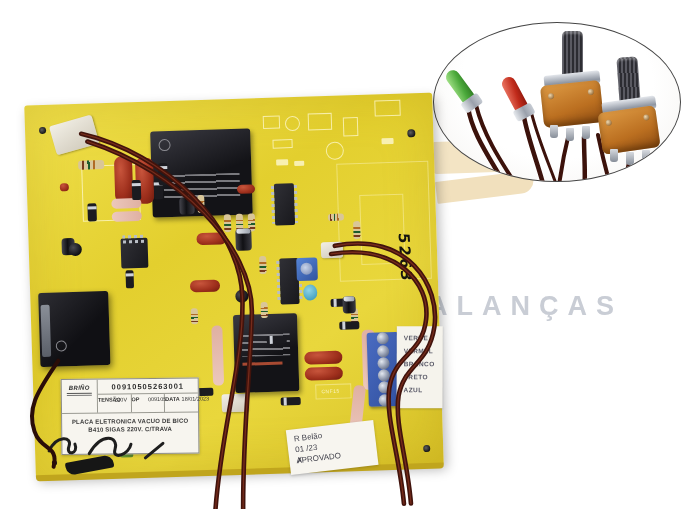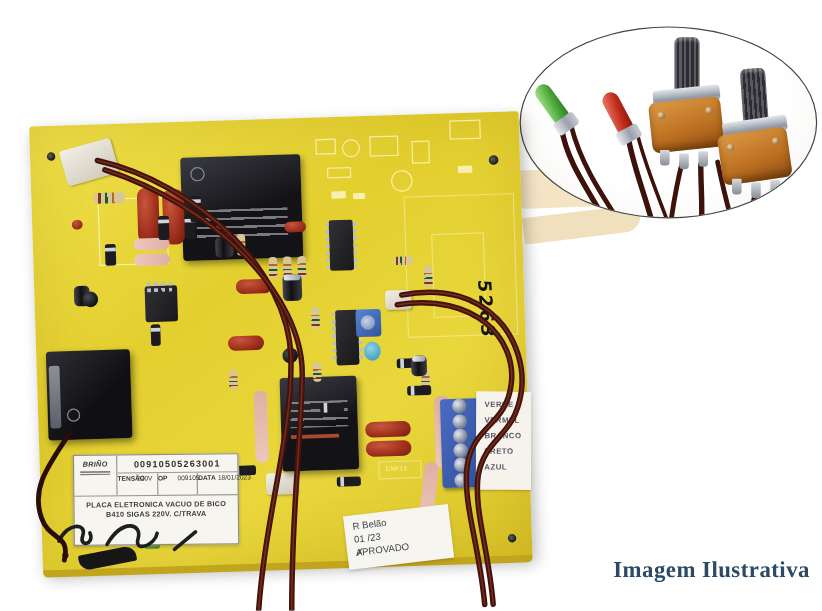--- a/index.html
+++ b/index.html
@@ -110,20 +110,21 @@
   .stamp div{position:static;}
   .hand{left:384px;top:140px;width:60px;font-weight:700;font-size:15px;letter-spacing:2px;color:#15150f;
       transform:rotate(88deg) skewX(-6deg);transform-origin:left top;font-family:"DejaVu Sans",sans-serif;z-index:5;}
   .svgabs{overflow:visible;}
 </style>
 </head>
 <body>
 
 <div class="scene">
 
+  <div class="wm-sub">ALANÇAS</div>
   <div class="swoosh sw1"></div>
   <div class="swoosh sw2"></div>
 
   <div class="inset">
     <svg class="svgabs" style="left:0;top:0;z-index:1" width="246" height="158" viewBox="0 0 246 158">
       <g fill="none" stroke="#3c120b" stroke-linecap="round">
         <path d="M 34,84 C 38,110 54,132 70,160" stroke-width="4.5"></path>
         <path d="M 42,82 C 50,114 68,140 86,168" stroke-width="4"></path>
         <path d="M 90,94 C 95,120 106,146 112,172" stroke-width="4.5"></path>
         <path d="M 98,92 C 106,122 118,148 126,172" stroke-width="3"></path>
@@ -330,14 +331,13 @@
         <path d="M 62,38 C 152,70 224,148 221,214 C 218,272 208,332 206,414" stroke="#83321f" stroke-width="1.3" opacity=".8"></path>
         <path d="M 302,158 C 368,150 400,190 395,226 C 390,262 362,260 356,294 C 351,324 364,360 367,410" stroke="#41130c" stroke-width="4.6"></path>
         <path d="M 302,158 C 368,150 400,190 395,226 C 390,262 362,260 356,294 C 351,324 364,360 367,410" stroke="#83321f" stroke-width="1.3" opacity=".8"></path>
         <path d="M 306,150 C 380,138 410,194 403,234 C 396,272 372,270 365,302 C 360,330 372,366 374,410" stroke="#41130c" stroke-width="4.6"></path>
         <path d="M 306,150 C 380,138 410,194 403,234 C 396,272 372,270 365,302 C 360,330 372,366 374,410" stroke="#83321f" stroke-width="1.3" opacity=".8"></path>
         <path d="M 26,256 C 8,282 -8,300 0,326 C 6,346 24,340 18,362" stroke="#2a0d08" stroke-width="4"></path>
       </g>
     </svg>
   </div>
 
-  <div class="caption">Imagem Ilustrativa</div>
 </div>
 
 </body></html>

